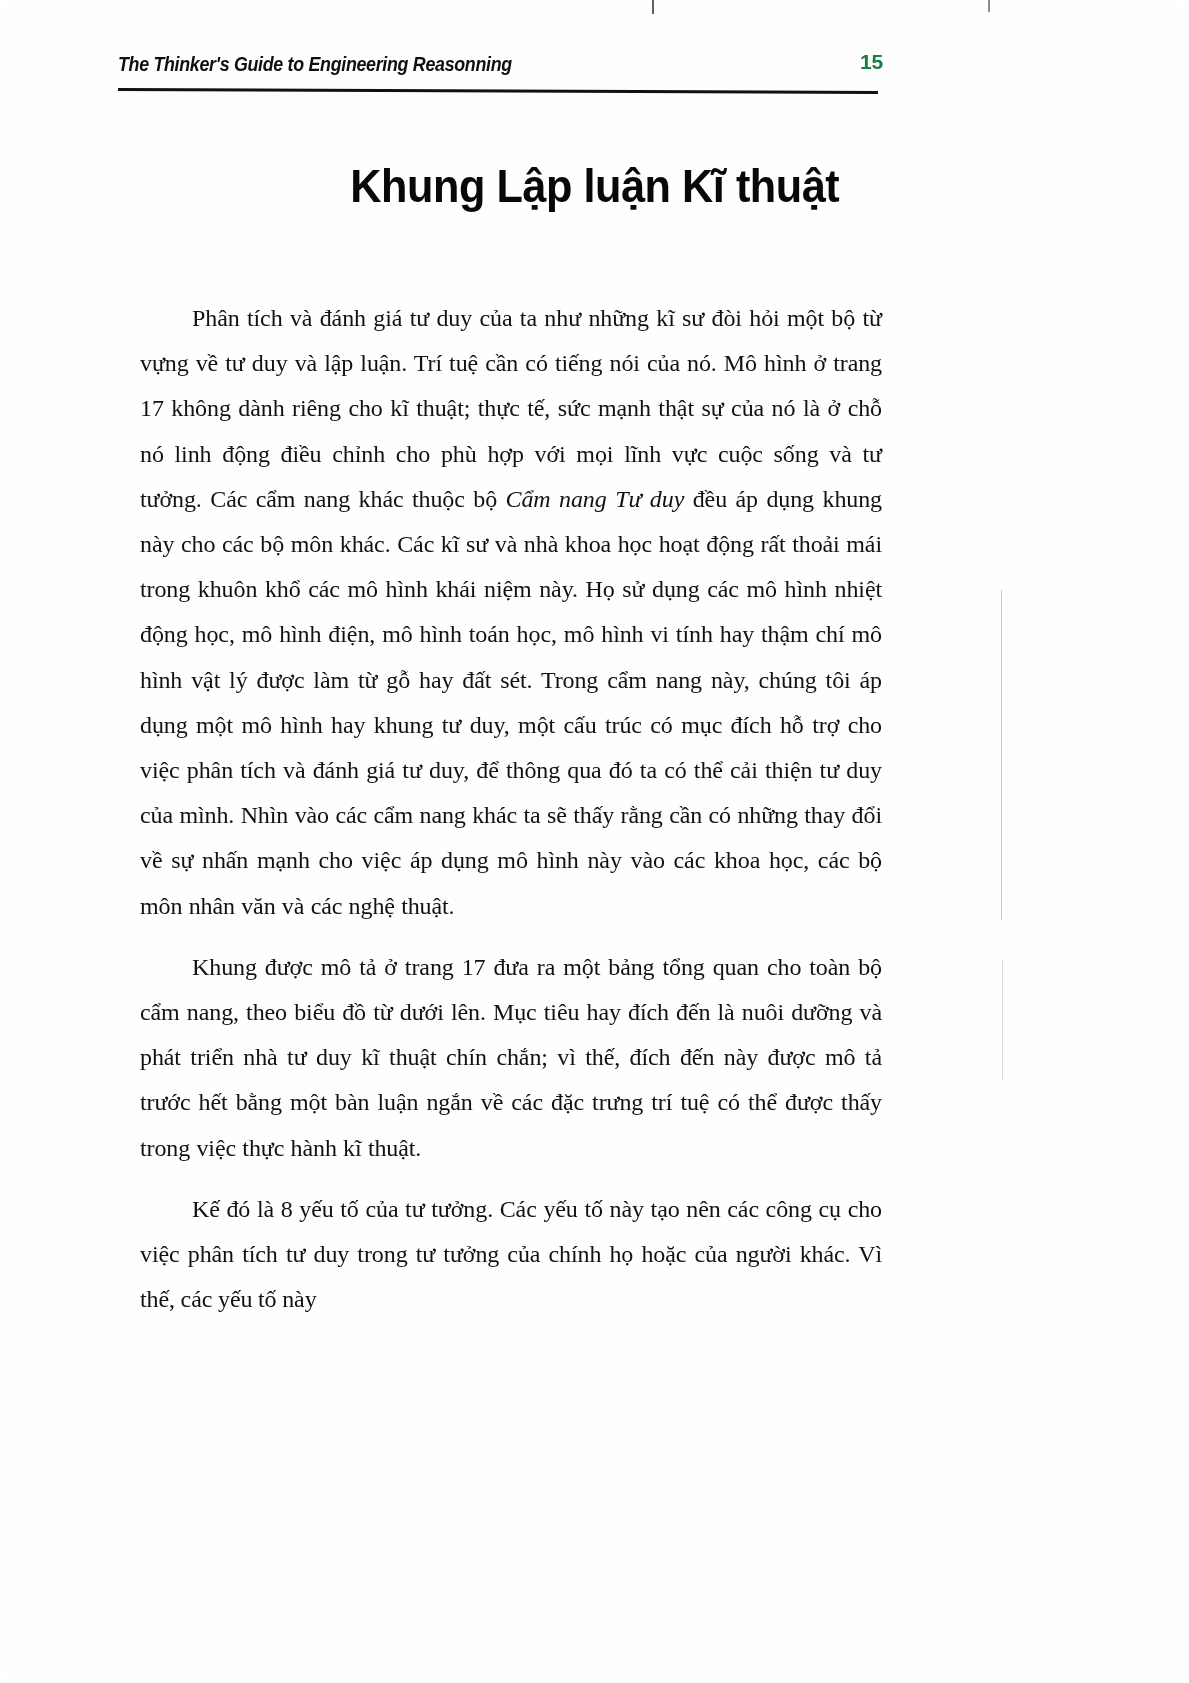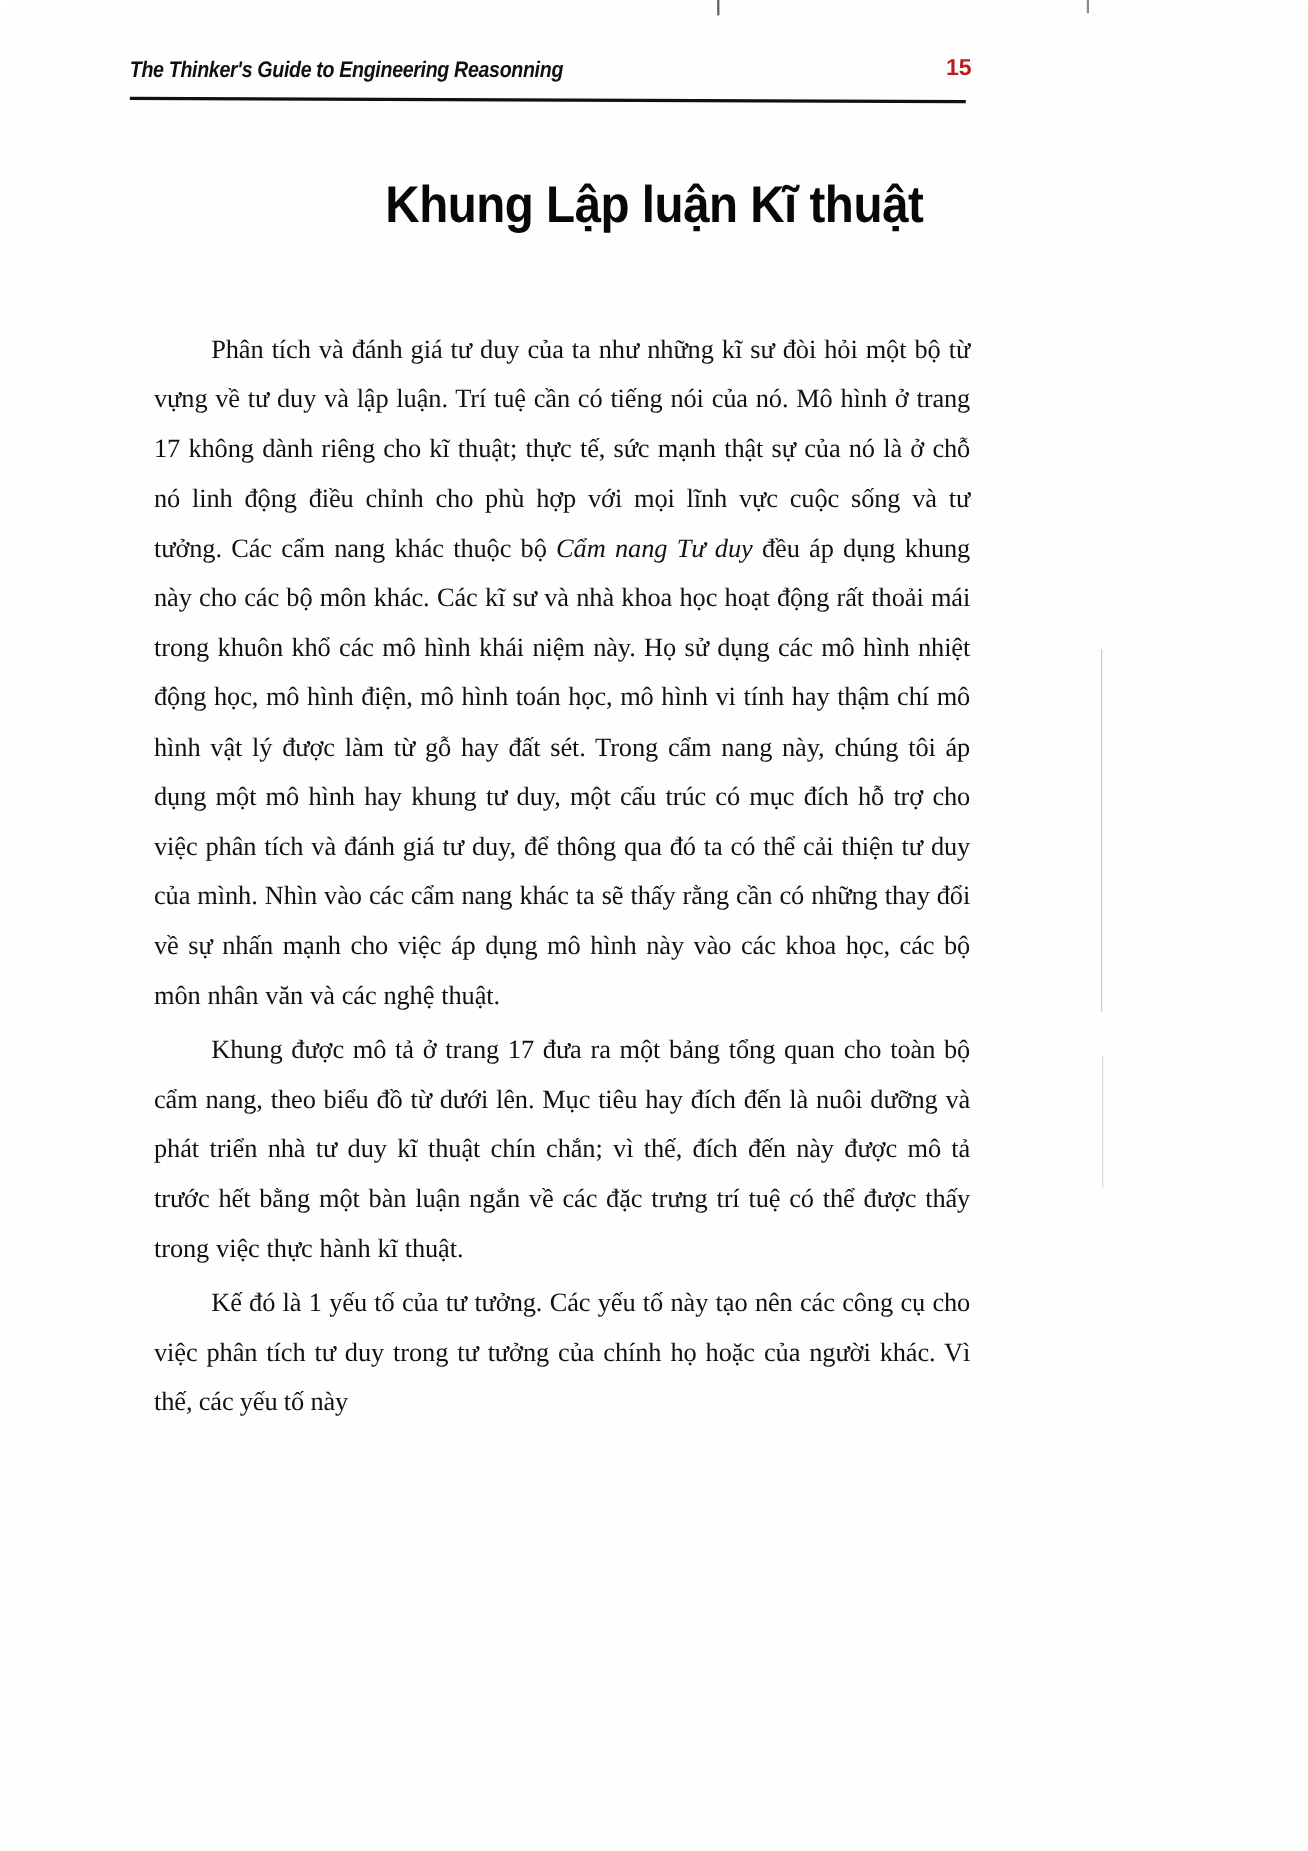--- a/index.html
+++ b/index.html
@@ -70,21 +70,21 @@
     color: #101010;
   }
   .runninghead-pageno {
     position: absolute;
     left: 742px;
     top: -2px;
     font-family: "Liberation Sans", sans-serif;
     font-weight: 700;
     font-size: 21px;
     letter-spacing: -0.2px;
-    color: #b91c1c;
+    color: #15803d;
   }
   .rule {
     position: absolute;
     left: 118px;
     top: 88px;
     width: 760px;
     height: 3px;
     background: #111;
     transform: rotate(0.22deg);
     transform-origin: left center;
@@ -122,21 +122,21 @@
     text-justify: inter-word;
     font-family: "Liberation Serif", serif;
     font-size: 24px;
     line-height: 45.2px;
     letter-spacing: -0.1px;
     word-spacing: 0.4px;
     text-indent: 52px;
     color: #111;
   }
   p.para + p.para {
-    margin-top: 4px;
+    margin-top: 16px;
   }
   p.para.tight {
     word-spacing: -0.2px;
   }
   .it {
     font-style: italic;
   }
   .last-clipped {
     overflow: hidden;
   }
@@ -158,17 +158,17 @@
   <div class="rule"></div>
 
   <h1 class="chapter-title"><span>Khung Lập luận Kĩ thuật</span></h1>
 
   <div class="body-col">
 
     <p class="para"><span>Phân tích và đánh giá tư duy của ta như những kĩ sư đòi hỏi một bộ từ vựng về tư duy và lập luận. Trí tuệ cần có tiếng nói của nó. Mô hình ở trang 17 không dành riêng cho kĩ thuật; thực tế, sức mạnh thật sự của nó là ở chỗ nó linh động điều chỉnh cho phù hợp với mọi lĩnh vực cuộc sống và tư tưởng. Các cẩm nang khác thuộc bộ </span><span class="it">Cẩm nang</span><span> </span><span class="it">Tư duy</span><span> đều áp dụng khung này cho các bộ môn khác. Các kĩ sư và nhà khoa học hoạt động rất thoải mái trong khuôn khổ các mô hình khái niệm này. Họ sử dụng các mô hình nhiệt động học, mô hình điện, mô hình toán học, mô hình vi tính hay thậm chí mô hình vật lý được làm từ gỗ hay đất sét. Trong cẩm nang này, chúng tôi áp dụng một mô hình hay khung tư duy, một cấu trúc có mục đích hỗ trợ cho việc phân tích và đánh giá tư duy, để thông qua đó ta có thể cải thiện tư duy của mình. Nhìn vào các cẩm nang khác ta sẽ thấy rằng cần có những thay đổi về sự nhấn mạnh cho việc áp dụng mô hình này vào các khoa học, các bộ môn nhân văn và các nghệ thuật.</span></p>
 
     <p class="para">Khung được mô tả ở trang 17 đưa ra một bảng tổng quan cho toàn bộ cẩm nang, theo biểu đồ từ dưới lên. Mục tiêu hay đích đến là nuôi dưỡng và phát triển nhà tư duy kĩ thuật chín chắn; vì thế, đích đến này được mô tả trước hết bằng một bàn luận ngắn về các đặc trưng trí tuệ có thể được thấy trong việc thực hành kĩ thuật.</p>
 
-    <p class="para tight last-clipped">Kế đó là 1 yếu tố của tư tưởng. Các yếu tố này tạo nên các công cụ cho việc phân tích tư duy trong tư tưởng của chính họ hoặc của người khác. Vì thế, các yếu tố này</p>
+    <p class="para tight last-clipped">Kế đó là 8 yếu tố của tư tưởng. Các yếu tố này tạo nên các công cụ cho việc phân tích tư duy trong tư tưởng của chính họ hoặc của người khác. Vì thế, các yếu tố này</p>
 
   </div>
 
 </div>
 
 </body></html>

